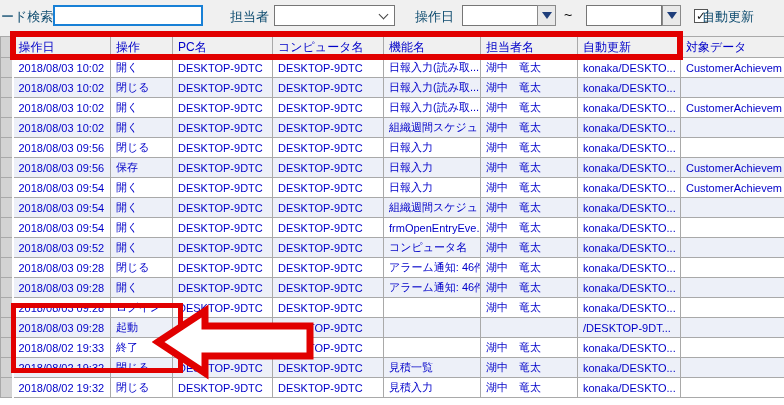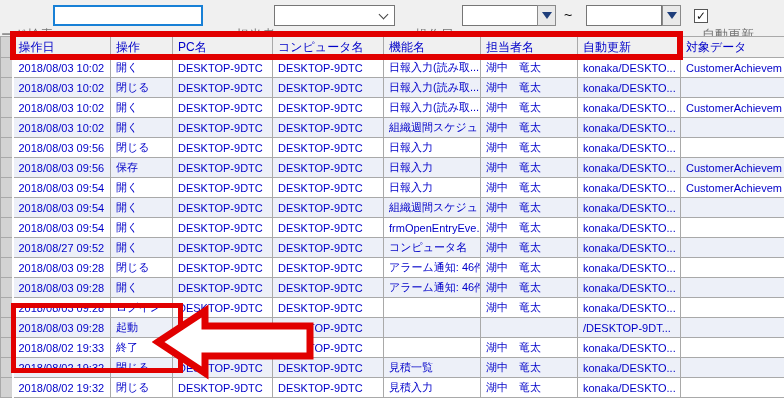--- a/index.html
+++ b/index.html
@@ -1,21 +1,21 @@
 <!DOCTYPE html>
 <html><head>
 <meta charset="utf-8">
 <style>
   * { margin:0; padding:0; box-sizing:border-box; }
   body { font-family:"Liberation Sans","DejaVu Sans",sans-serif; }
   .app { position:relative; width:784px; height:405px; background:#f0f0f0; overflow:hidden; }
 
   
   .topbar { position:absolute; top:0; left:0; width:784px; height:33px; background:#f0f0f0; }
-  .tb-label { position:absolute; top:8px; font-size:13px; color:#737373; white-space:nowrap;margin-top:18px; }
+  .tb-label { position:absolute; top:8px; font-size:13px; color:#0c4a6e; white-space:nowrap; }
   .search-input { position:absolute; left:53px; top:5px; width:150px; height:21px;
     background:#fff; border:2px solid #1880d6; }
   .combo { position:absolute; left:274px; top:5px; width:121px; height:21px;
     background:#fff; border:1px solid #767676; }
   .combo .chev { position:absolute; right:7px; top:5px; width:7px; height:7px;
     border-right:1.6px solid #444; border-bottom:1.6px solid #444; transform:rotate(45deg); }
   .datebox { position:absolute; top:5px; width:76px; height:21px; background:#fff; border:1px solid #767676; }
   .datebtn { position:absolute; top:5px; width:19px; height:21px; background:#e9e9e9;
     border:1px solid #8a8a8a; display:flex; align-items:center; justify-content:center; }
   .datebtn .tri { width:0; height:0; border-left:5px solid transparent;
@@ -45,21 +45,21 @@
   #ann-arrow { left:152px; top:304px; }
 </style>
 </head>
 <body>
 
 <div class="app">
 
   <div class="topbar">
     <span class="tb-label" style="left:1px;">ード検索</span>
     <input class="search-input" type="text" value="" style="">
-    <span class="tb-label" style="left:236px;">担当者</span>
+    <span class="tb-label" style="left:230px;">担当者</span>
     <div class="combo">
       <span class="chev"></span>
     </div>
     <span class="tb-label" style="left:415px;">操作日</span>
     <div class="datebox" style="left:462px;"></div>
     <div class="datebtn" style="left:537px;">
       <span class="tri"></span>
     </div>
     <span class="tilde">~</span>
     <div class="datebox" style="left:586px;"></div>
@@ -191,21 +191,21 @@
             <td>開く</td>
             <td>DESKTOP-9DTC</td>
             <td>DESKTOP-9DTC</td>
             <td>frmOpenEntryEve...</td>
             <td>湖中　竜太</td>
             <td>konaka/DESKTO...</td>
             <td></td>
           </tr>
           <tr class="alt">
             <td class="selector"></td>
-            <td>2018/08/27 09:52</td>
+            <td>2018/08/03 09:52</td>
             <td>開く</td>
             <td>DESKTOP-9DTC</td>
             <td>DESKTOP-9DTC</td>
             <td>コンピュータ名</td>
             <td>湖中　竜太</td>
             <td>konaka/DESKTO...</td>
             <td></td>
           </tr>
           <tr>
             <td class="selector"></td>

